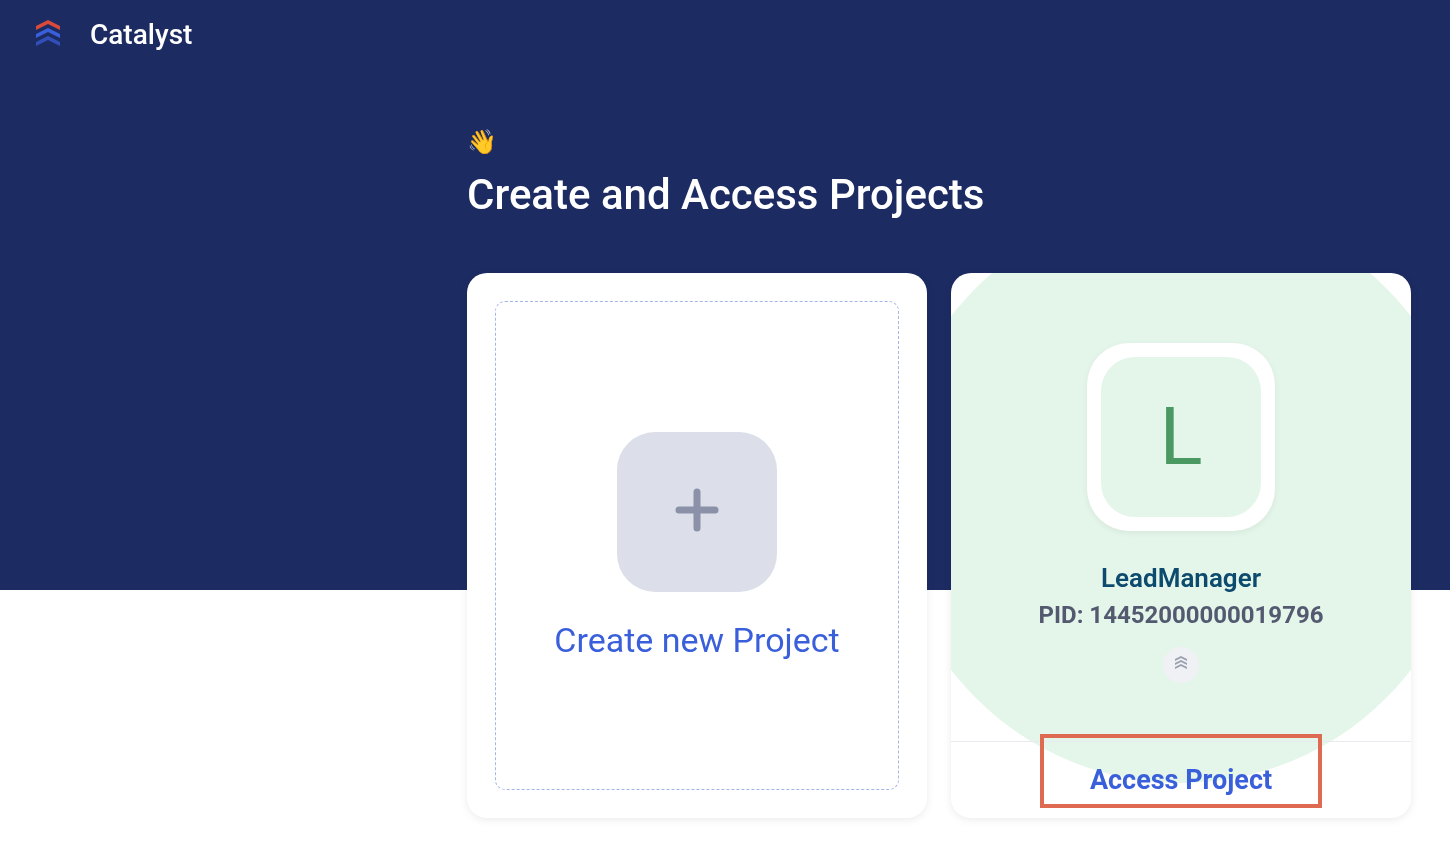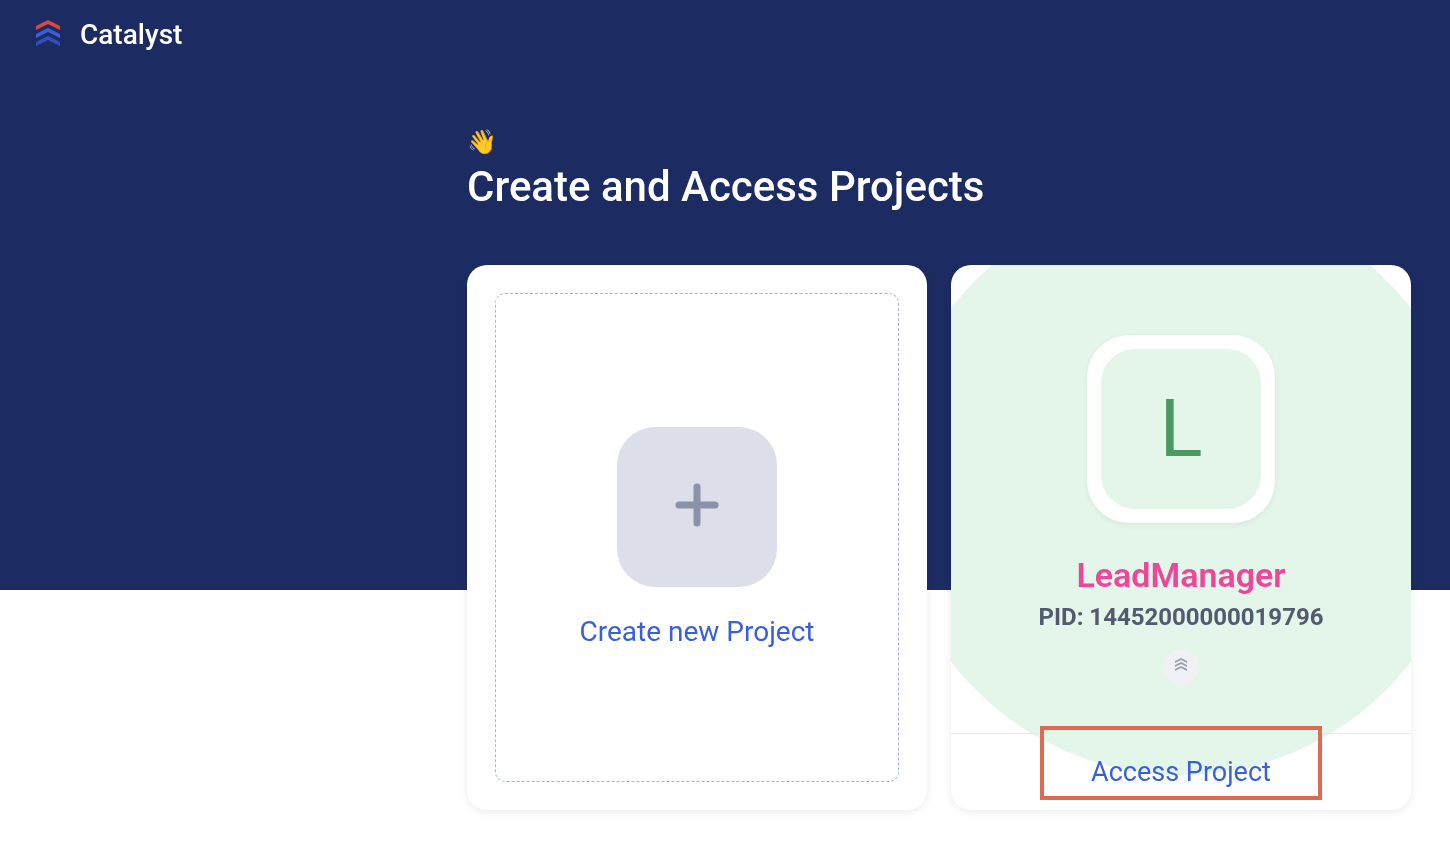--- a/index.html
+++ b/index.html
@@ -23,21 +23,21 @@
       height: 590px;
       background: #1c2b61;
       z-index: 0;
     }
     .header {
       position: relative;
       z-index: 2;
       display: flex;
       align-items: center;
       padding: 16px 30px;
-      gap: 14px;
+      gap: 24px;
       text-align: center;
     }
     .logo-icon {
       width: 36px;
       height: 36px;
     }
     .brand-name {
       color: #ffffff;
       font-size: 28px;
       font-weight: 500;
@@ -56,21 +56,21 @@
       font-size: 23px;
       font-weight: 400;
     }
     .wave {
       font-size: 24px;
     }
     .page-title {
       color: #ffffff;
       font-size: 42px;
       font-weight: 500;
-      margin-top: 6px;
+      margin-top: 14px;
     }
     .cards-row {
       display: flex;
       gap: 24px;
       margin-top: 54px;
     }
     .card {
       width: 460px;
       height: 545px;
       background: #ffffff;
@@ -101,21 +101,21 @@
       display: flex;
       align-items: center;
       justify-content: center;
     }
     .plus-svg {
       width: 60px;
       height: 60px;
     }
     .create-label {
       color: #3a5fdb;
-      font-size: 28px;
+      font-size: 34px;
       font-weight: 400;
     }
     .project-card {
       display: flex;
       flex-direction: column;
     }
     .project-top-bg {
       position: absolute;
       top: -70px;
       left: -60px;
@@ -152,22 +152,22 @@
       display: flex;
       align-items: center;
       justify-content: center;
     }
     .avatar-letter {
       color: #4a9862;
       font-size: 80px;
       font-weight: 400;
     }
     .project-name {
-      color: #ec4899;
-      font-size: 34px;
+      color: #0c4a6e;
+      font-size: 26px;
       font-weight: 600;
       margin-top: 32px;
     }
     .project-pid {
       color: #535a70;
       font-size: 24px;
       font-weight: 700;
       margin-top: 8px;
     }
     .mini-badge {
@@ -188,21 +188,21 @@
       position: relative;
       z-index: 1;
       border-top: 1px solid #e8eaf0;
       padding: 22px 40px;
       display: flex;
       justify-content: center;
     }
     .access-link {
       color: #3a5fdb;
       font-size: 27px;
-      font-weight: 400;
+      font-weight: 700;
       cursor: pointer;
     }
     .highlight-box {
       position: absolute;
       border: 4px solid #de6a51;
       pointer-events: none;
       z-index: 5;
       width: 282px;
       height: 74px;
       bottom: 10px;

